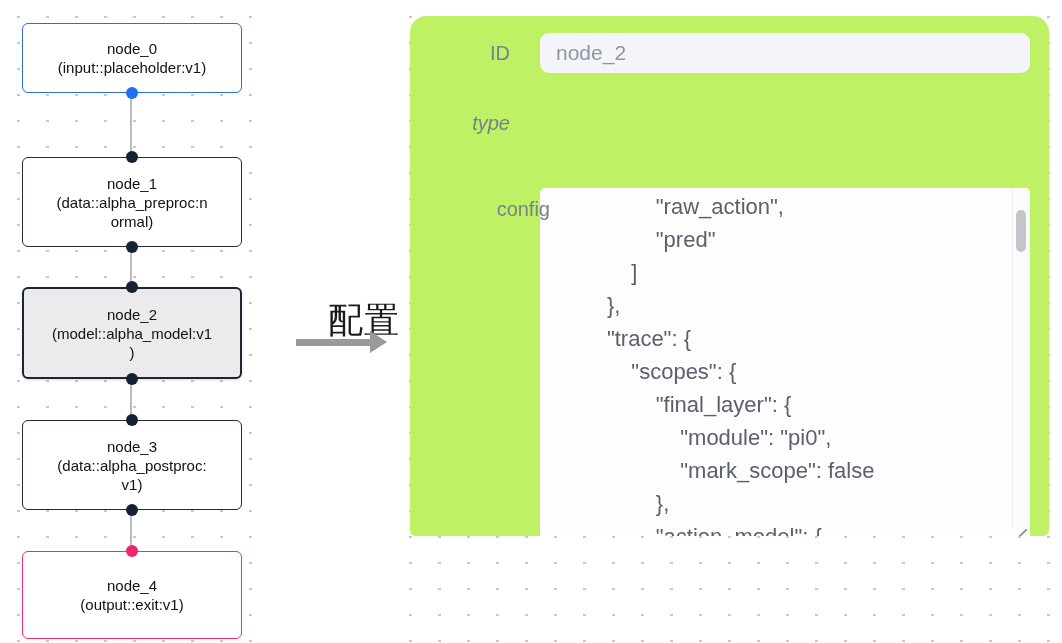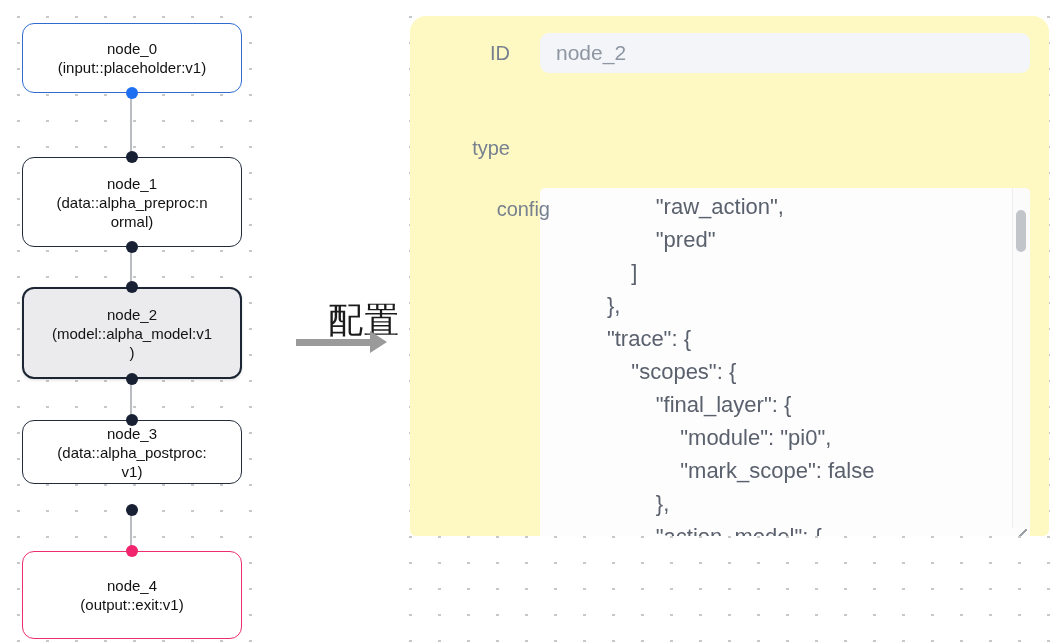--- a/index.html
+++ b/index.html
@@ -12,21 +12,21 @@
     position:absolute;top:0;height:643px;
     background-image:radial-gradient(circle,#c7c8ca 1.3px,rgba(0,0,0,0) 1.4px);
     background-size:29px 26px;background-position:4px 4px;
   }
   #canvas-left{left:0;width:272px;}
   #canvas-right{left:392px;width:670px;}
 
   
   .node{
     position:absolute;left:22px;width:220px;box-sizing:border-box;
-    background:#ffffff;border:1.6px solid #222b3a;border-radius:12px;
+    background:#ffffff;border:1.6px solid #222b3a;border-radius:6px;
     display:flex;align-items:center;justify-content:center;
     text-align:center;color:#121212;font-size:15px;line-height:19px;
     white-space:pre-line;z-index:3;
   }
   .node.input-node{border-color:#2f6bd0;}
   .node.selected{background:#ebebed;border-width:2.5px;border-color:#1c2534;box-shadow:0 1px 3px rgba(0,0,0,.15);}
   .node.output-node{border-color:#ee2d6e;}
 
   .edge{position:absolute;left:130px;width:2px;background:#b9bcc1;z-index:1;}
   .port{
@@ -43,21 +43,21 @@
   }
   #mid-arrow-line{position:absolute;left:296px;top:339px;width:76px;height:7px;background:#9a9a9a;z-index:5;}
   #mid-arrow-head{
     position:absolute;left:370px;top:331px;width:0;height:0;z-index:5;
     border-left:17px solid #9a9a9a;border-top:11px solid transparent;border-bottom:11px solid transparent;
   }
 
   
   #panel{
     position:absolute;left:410px;top:16px;width:639px;height:520px;
-    background:#fef9c3;border-radius:16px 16px 6px 6px;overflow:hidden;z-index:6;
+    background:#bef264;border-radius:16px 16px 6px 6px;overflow:hidden;z-index:6;
   }
   .field-label{
     position:absolute;left:0;width:100px;text-align:right;
     color:#76808f;font-size:20px;z-index:7;
   }
   .text-input{
     position:absolute;left:130px;width:490px;height:40px;box-sizing:border-box;
     background:#f3f5f9;border-radius:9px;border:none;
     color:#8e96a2;font-size:21px;line-height:40px;padding:0 16px;
     font-family:"Liberation Sans",sans-serif;overflow:hidden;white-space:nowrap;
@@ -105,21 +105,21 @@
   <div class="edge" style="top:510px;height:41px;"></div>
 
   <div class="node input-node" style="top:23px;height:70px;">node_0
 (input::placeholder:v1)</div>
   <div class="node" style="top:157px;height:90px;">node_1
 (data::alpha_preproc:n
 ormal)</div>
   <div class="node selected" style="top:287px;height:92px;">node_2
 (model::alpha_model:v1
 )</div>
-  <div class="node" style="top:420px;height:64px;">node_3
+  <div class="node" style="top:420px;height:90px;">node_3
 (data::alpha_postproc:
 v1)</div>
   <div class="node output-node" style="top:551px;height:88px;">node_4
 (output::exit:v1)</div>
 
   <div class="port blue" style="top:87px;"></div>
   <div class="port" style="top:151px;"></div>
   <div class="port" style="top:241px;"></div>
   <div class="port" style="top:281px;"></div>
   <div class="port" style="top:373px;"></div>
@@ -131,21 +131,21 @@
   <div id="mid-arrow-line"></div>
   <div id="mid-arrow-head"></div>
 
   <div id="canvas-right" class="dots"></div>
 
   <div id="panel">
 
     <div class="field-label" style="top:26px;">ID</div>
     <div class="text-input" style="top:17px;">node_2</div>
 
-    <div class="field-label" style="top:121px;">type</div>
+    <div class="field-label" style="top:96px;font-style:italic;">type</div>
 
     <div class="field-label" style="top:182px;margin-left:40px;">config</div>
 
     <div id="config-box">
       <pre id="config-text">                "raw_action",
                 "pred"
             ]
         },
         "trace": {
             "scopes": {

